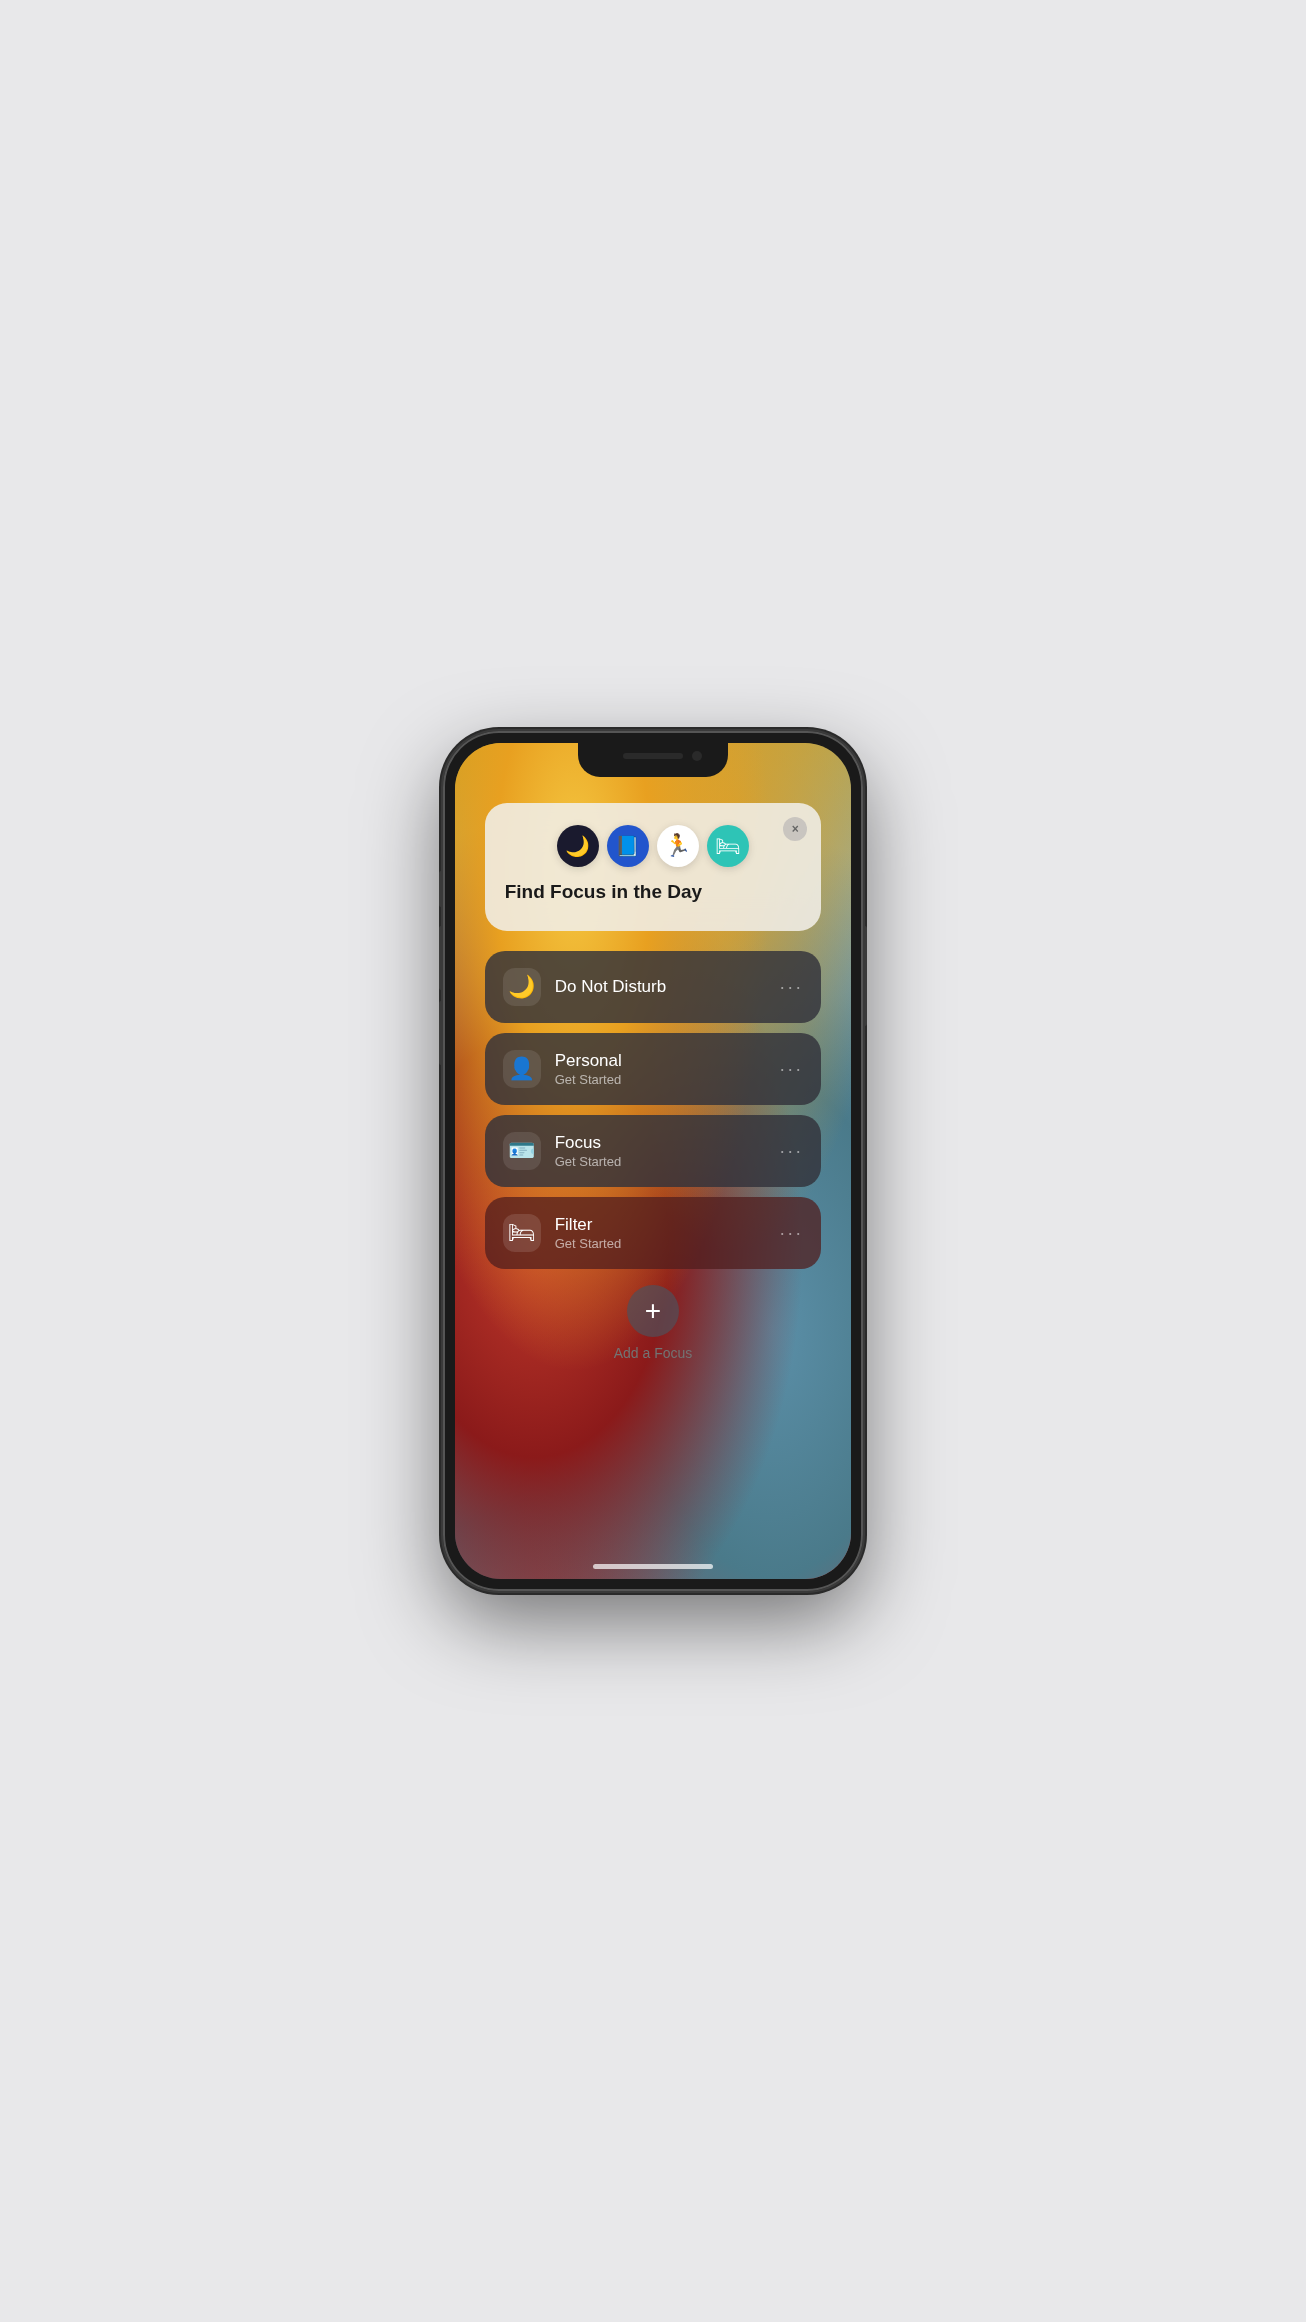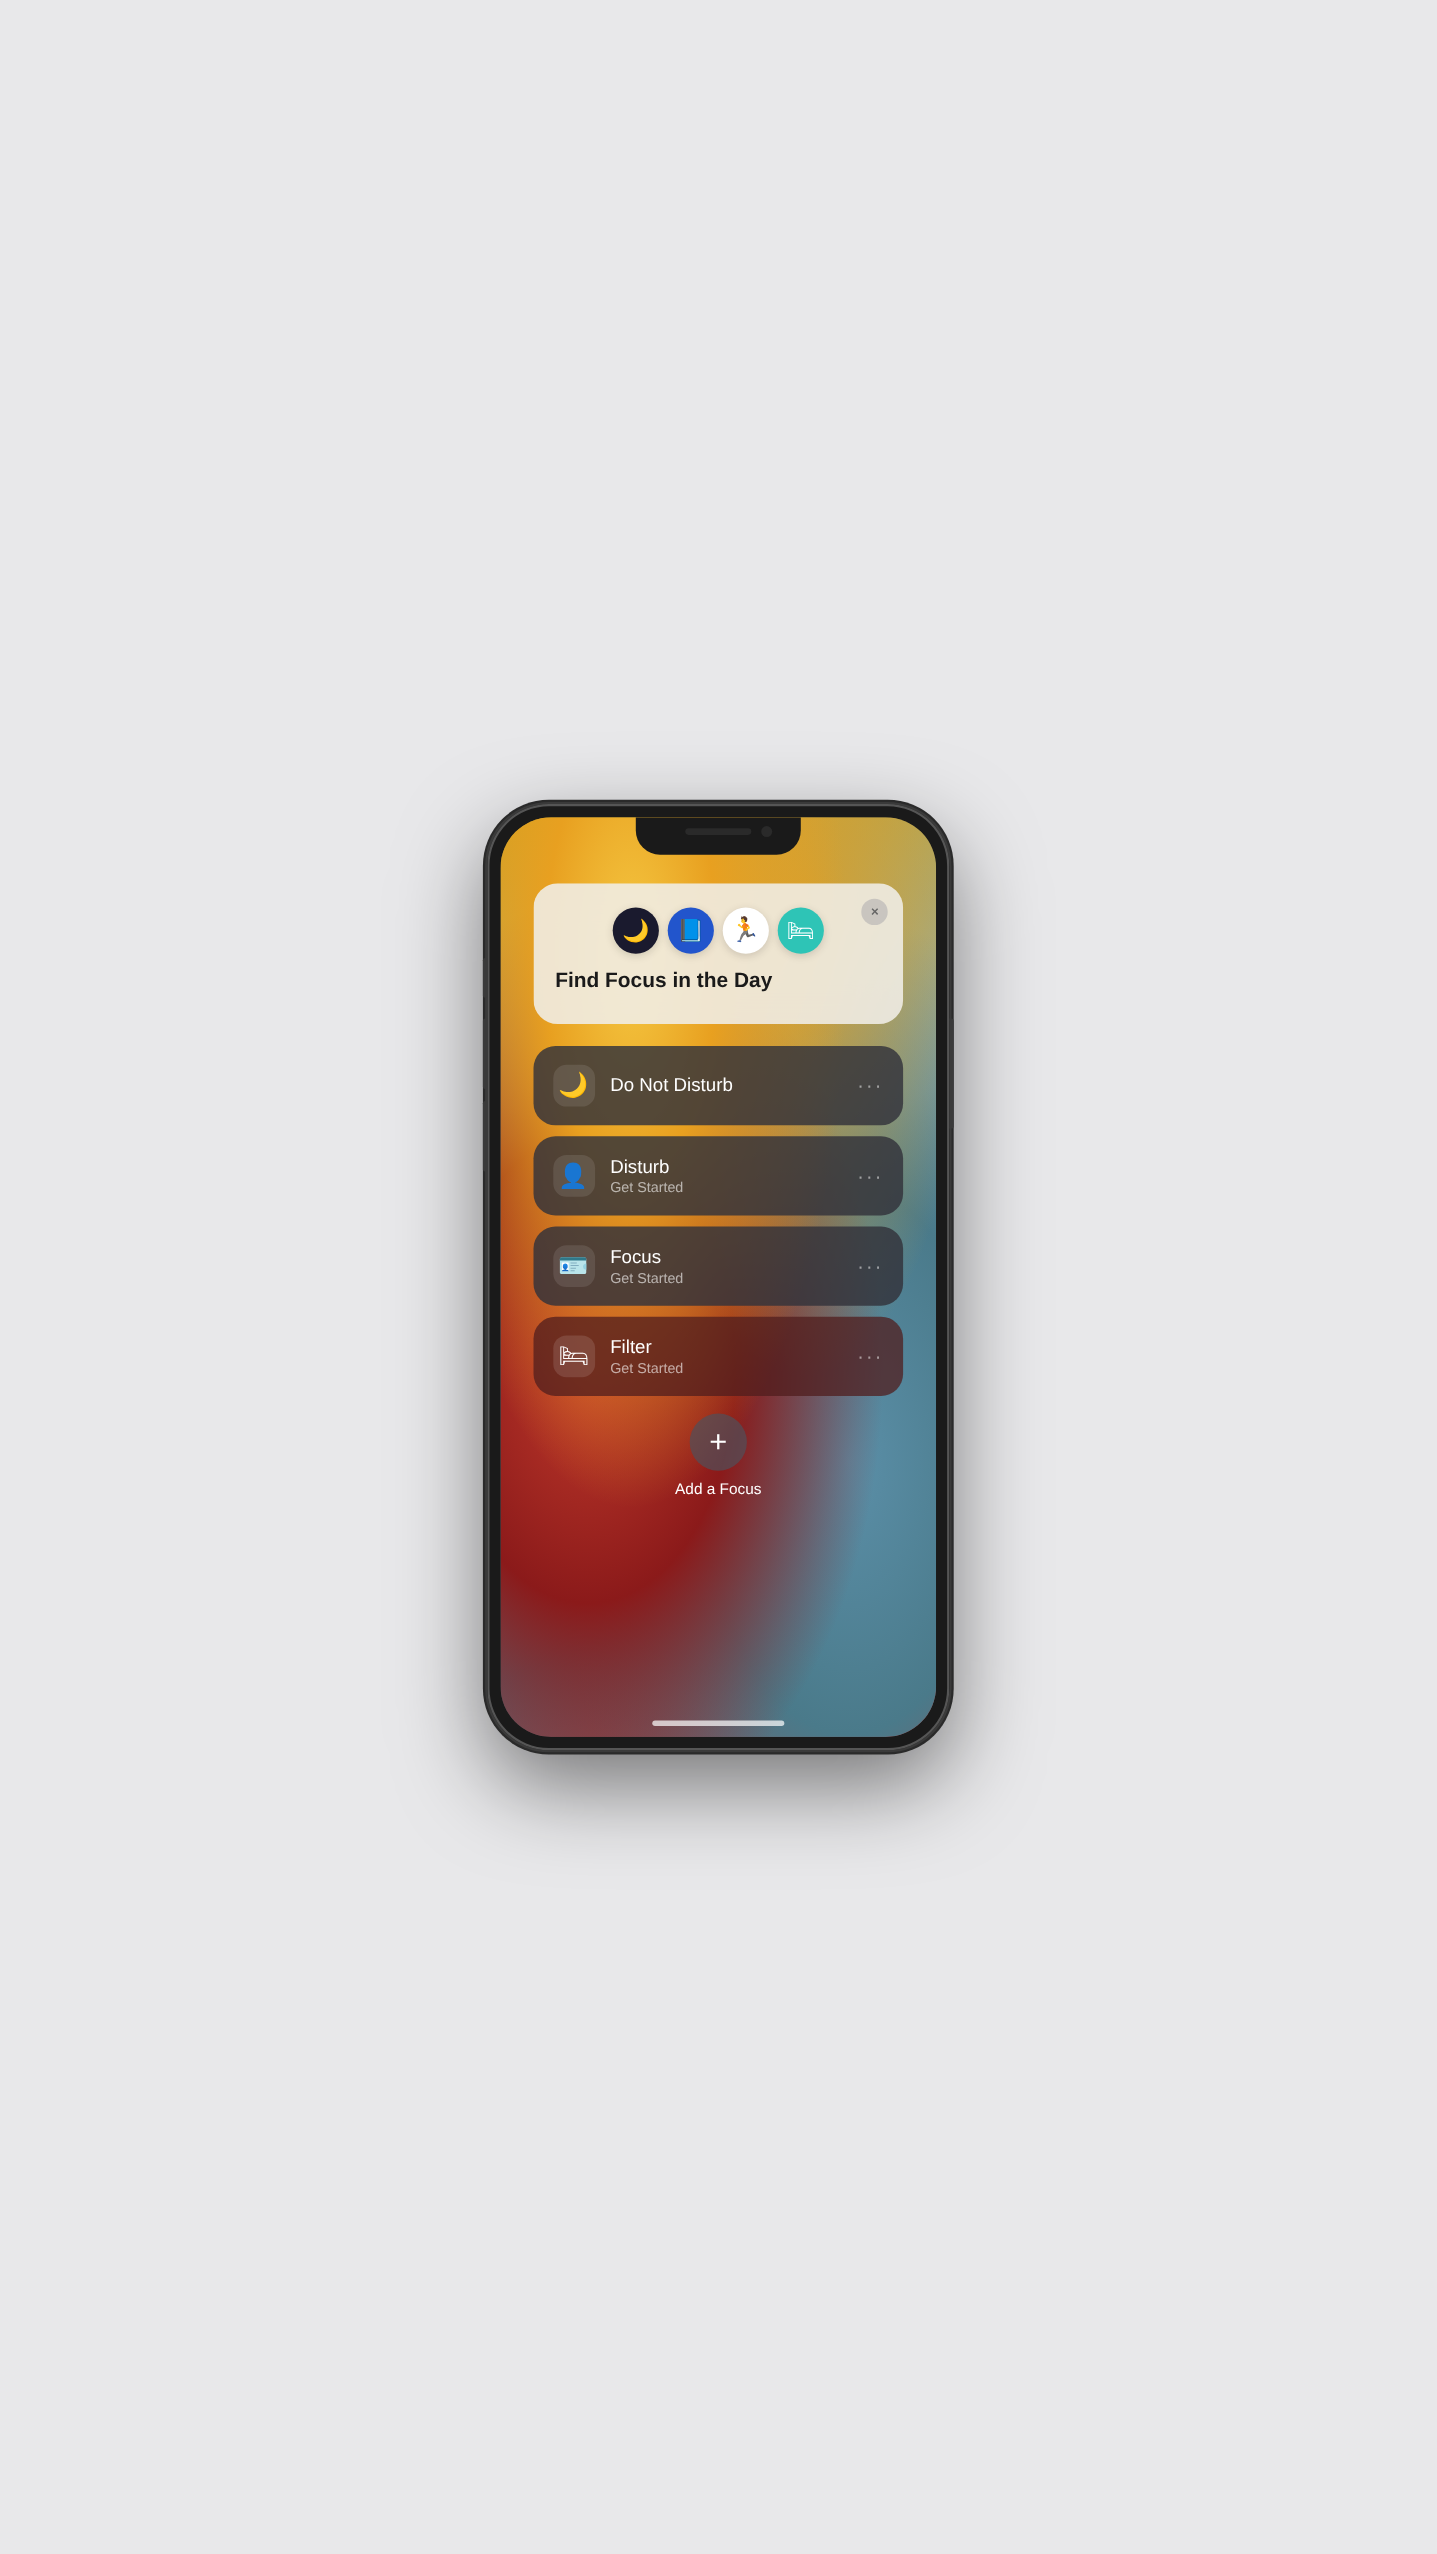--- a/index.html
+++ b/index.html
@@ -277,21 +277,21 @@
     }
 
     .add-focus-plus {
       color: #fff;
       font-size: 28px;
       font-weight: 300;
       line-height: 1;
     }
 
     .add-focus-label {
-      color: #ffffff;
+      color: #737373;
       font-size: 14px;
       font-weight: 400;
     }
 
     
     .home-indicator {
       position: absolute;
       bottom: 10px;
       left: 50%;
       transform: translateX(-50%);
@@ -349,21 +349,21 @@
             <div class="focus-item-name">Do Not Disturb</div>
           </div>
           <div class="focus-item-more">···</div>
         </div>
 
         <div class="focus-item dark">
           <div class="focus-item-icon" style="background:rgba(255,255,255,0.1);">
             <span style="font-size:22px; color:#fff;">👤</span>
           </div>
           <div class="focus-item-text">
-            <div class="focus-item-name">Disturb</div>
+            <div class="focus-item-name">Personal</div>
             <div class="focus-item-sub">Get Started</div>
           </div>
           <div class="focus-item-more">···</div>
         </div>
 
         <div class="focus-item dark">
           <div class="focus-item-icon" style="background:rgba(255,255,255,0.1);">
             <span style="font-size:22px; color:#fff;">🪪</span>
           </div>
           <div class="focus-item-text">

